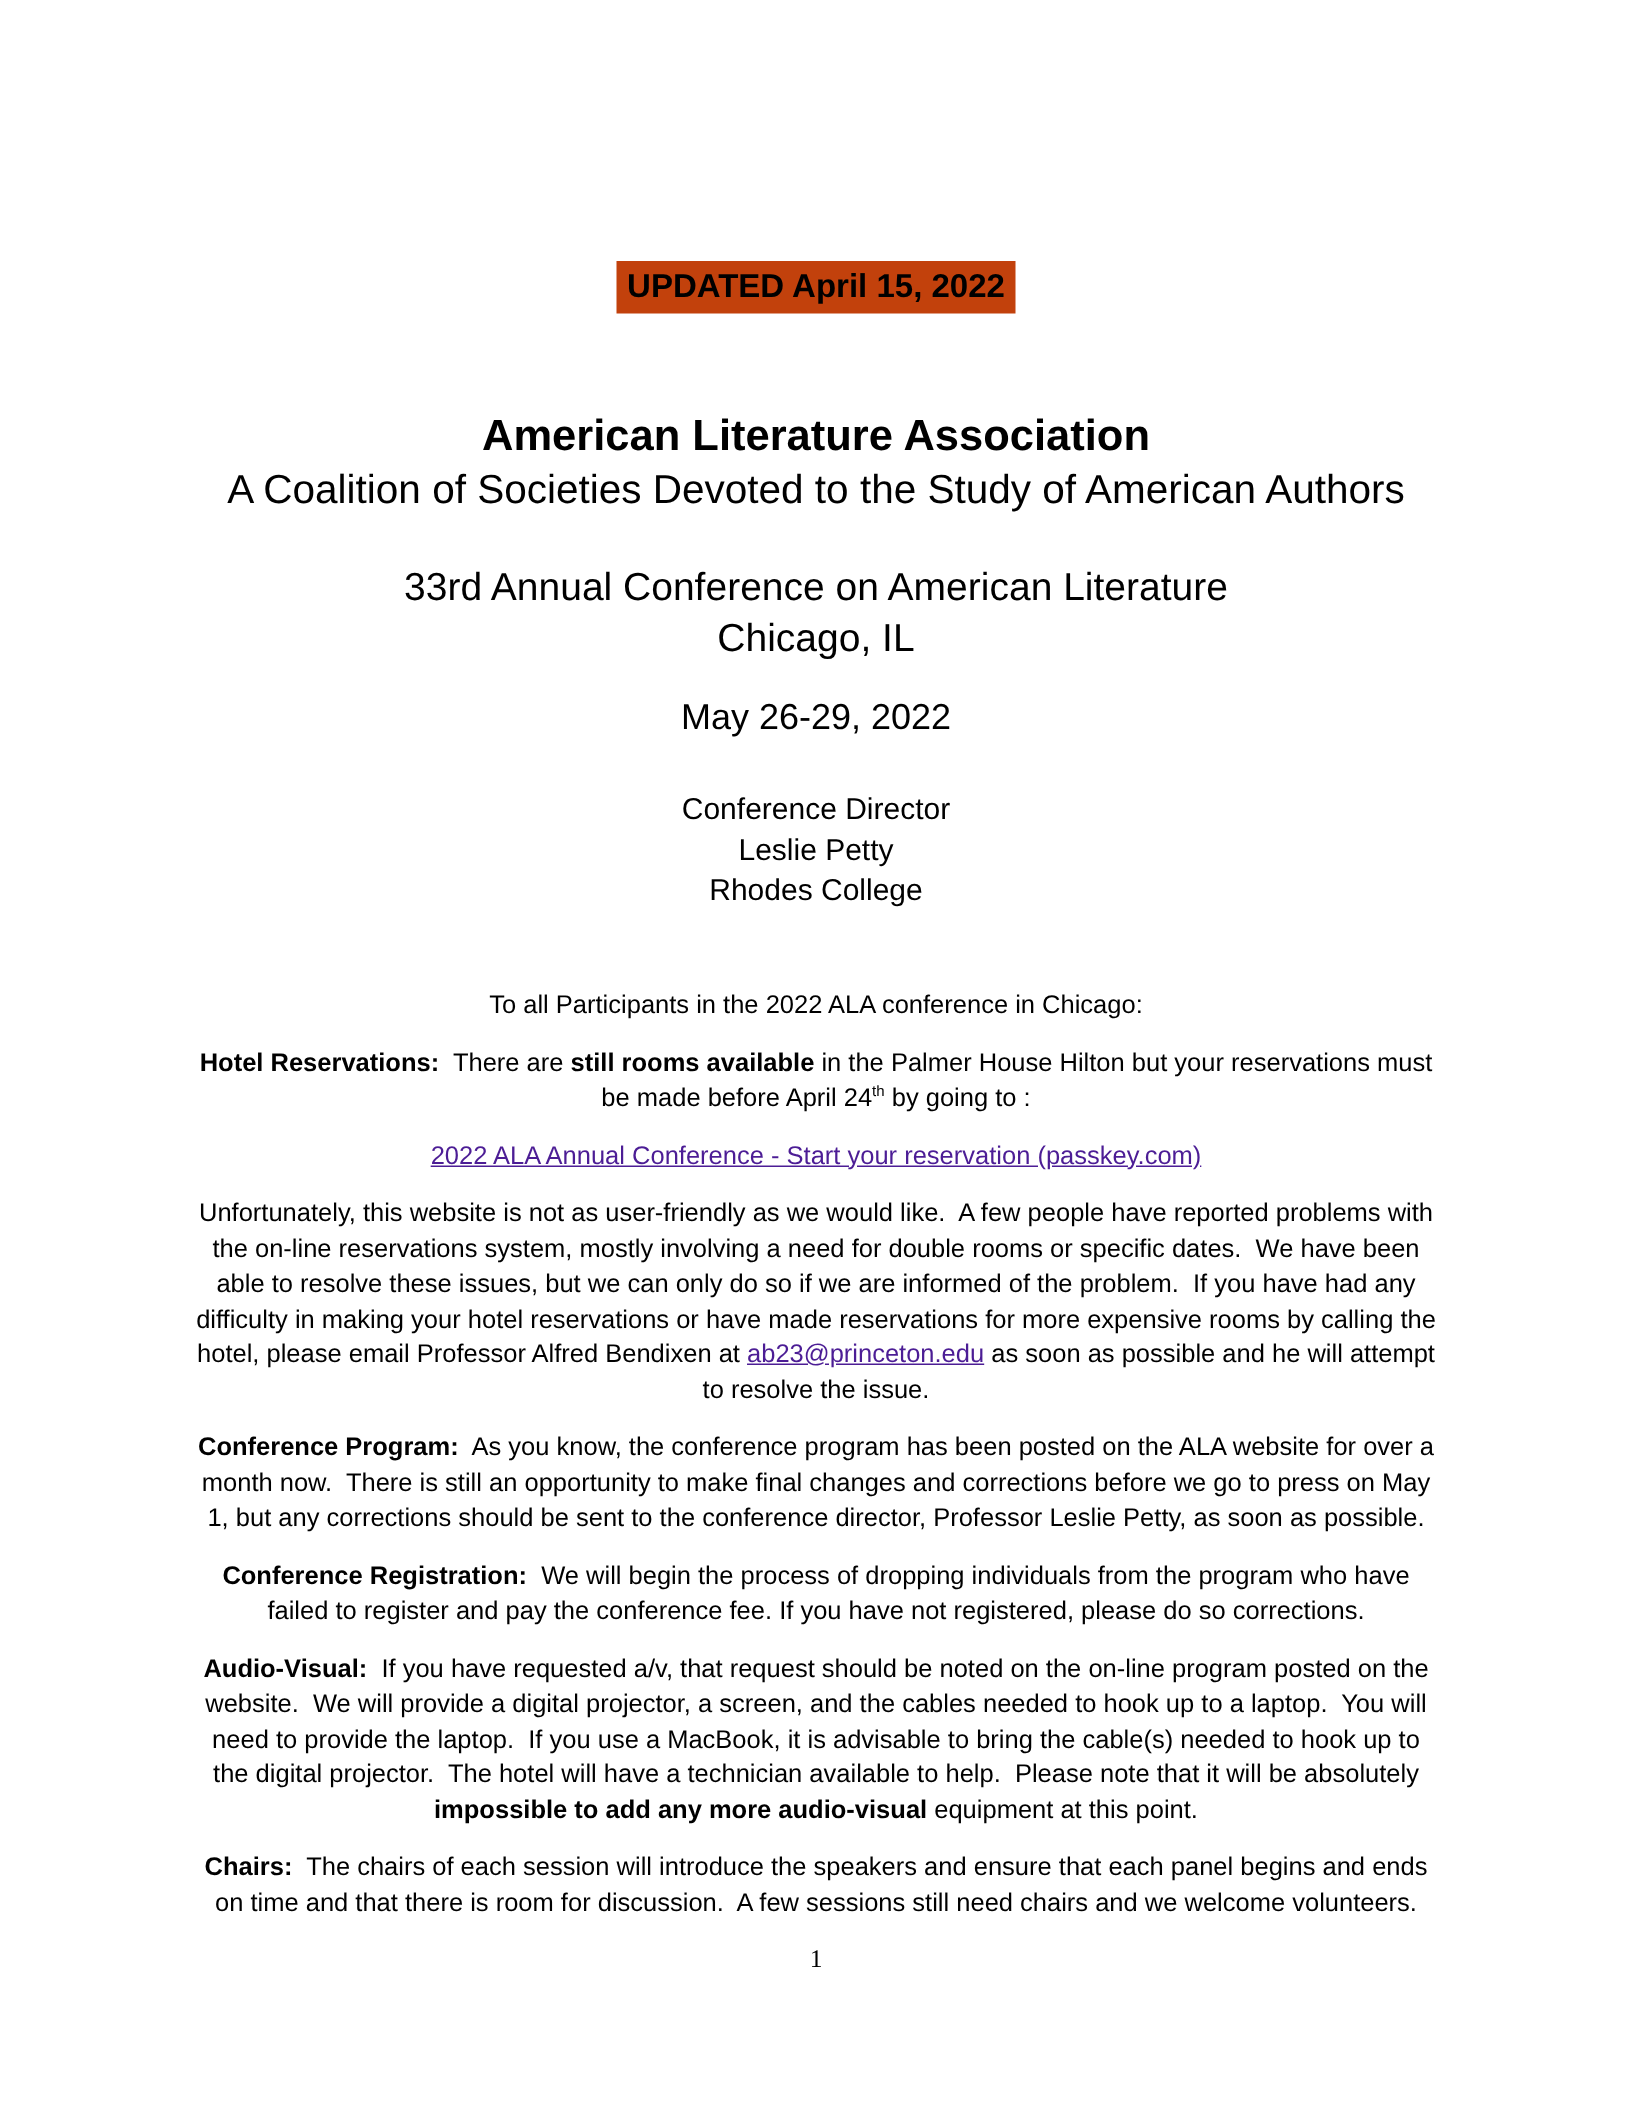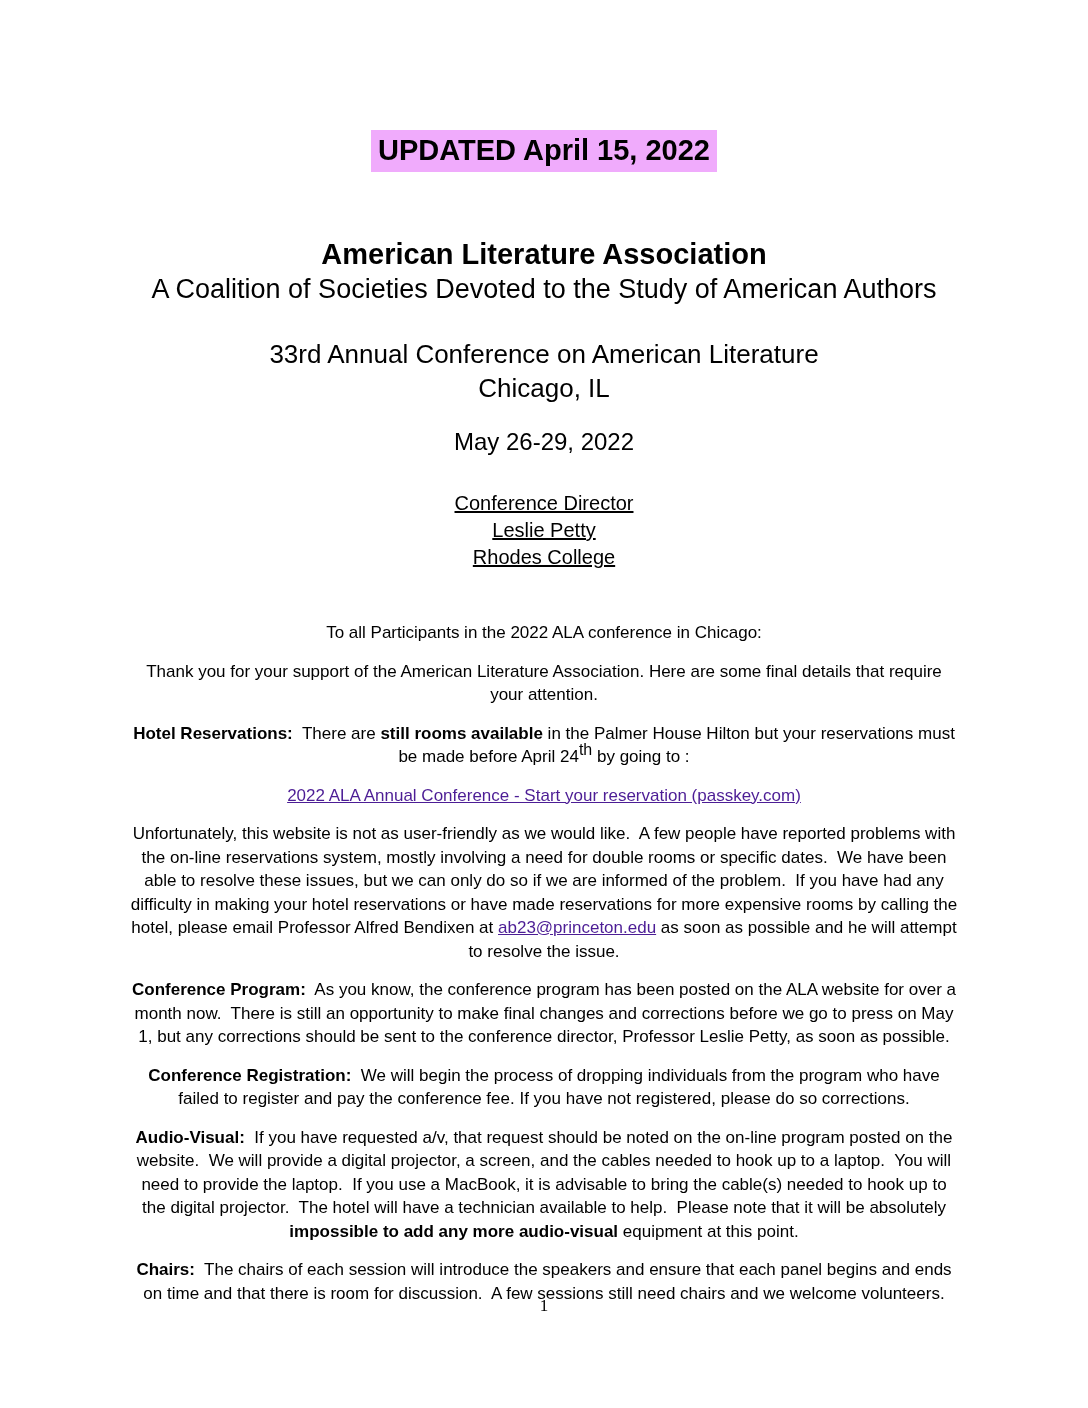--- a/index.html
+++ b/index.html
@@ -15,25 +15,26 @@
     background: #ffffff;
     font-family: "Liberation Sans", sans-serif;
     color: #000000;
     box-sizing: border-box;
     padding: 130px 128px 0 128px;
   }
 
   .banner-row { text-align: center; }
   .banner {
     display: inline-block;
-    background: #f0abfc;
-    font-size: 29px;
+    background: #c2410c;
+    font-size: 22px;
     font-weight: bold;
     padding: 4px 7px 5px 7px;
     letter-spacing: 0px;
+    margin-top: 44px;
   }
 
   .org-block { margin-top: 64px; text-align: center; }
   .org-name {
     font-size: 29px;
     font-weight: bold;
     margin: 0;
     line-height: 36px;
   }
   .org-tagline {
@@ -47,40 +48,40 @@
     font-size: 26px;
     line-height: 34px;
   }
 
   .dates-block { margin-top: 22px; text-align: center; }
   .dates {
     font-size: 24px;
     line-height: 30px;
   }
 
-  .director-block { margin-top: 33px; text-align: center; text-decoration: underline; }
+  .director-block { margin-top: 33px; text-align: center; }
   .director-line {
     font-size: 20px;
     line-height: 27px;
   }
 
   .body-block { margin-top: 50px; text-align: center; }
   .body-block p {
     margin: 0 0 15px 0;
     font-size: 17px;
     line-height: 23.5px;
     white-space: pre-wrap;
   }
   .b { font-weight: bold; }
   a.doc-link, .doc-link {
     color: #4c1d95;
     text-decoration: underline;
     cursor: pointer;
   }
-  sup { font-size: 16px; line-height: 0; }
+  sup { font-size: 10px; line-height: 0; }
 
   .page-number {
     position: absolute;
     left: 0;
     right: 0;
     top: 1296px;
     text-align: center;
     font-family: "Liberation Serif", serif;
     font-size: 17px;
   }
@@ -109,21 +110,20 @@
   <div class="director-block">
     <div class="director-line">Conference Director</div>
     <div class="director-line">Leslie Petty</div>
     <div class="director-line">Rhodes College</div>
   </div>
 
   <div class="body-block">
 
     <p>To all Participants in the 2022 ALA conference in Chicago:</p>
 
-    <p>Thank you for your support of the American Literature Association. Here are some final details that require your attention.</p>
 
     <p><span class="b">Hotel Reservations:</span><span>  There are </span><span class="b">still rooms available</span><span> in the Palmer House Hilton but your reservations must be made before April 24</span><sup>th</sup><span> by going to :</span></p>
 
     <p><a class="doc-link">2022 ALA Annual Conference - Start your reservation (passkey.com)</a></p>
 
     <p><span>Unfortunately, this website is not as user-friendly as we would like.  A few people have reported problems with the on-line reservations system, mostly involving a need for double rooms or specific dates.  We have been able to resolve these issues, but we can only do so if we are informed of the problem.  If you have had any difficulty in making your hotel reservations or have made reservations for more expensive rooms by calling the hotel, please email Professor Alfred Bendixen at </span><a class="doc-link">ab23@princeton.edu</a><span> as soon as possible and he will attempt to resolve the issue.</span></p>
 
     <p><span class="b">Conference Program:</span><span>  As you know, the conference program has been posted on the ALA website for over a month now.  There is still an opportunity to make final changes and corrections before we go to press on May 1, but any corrections should be sent to the conference director, Professor Leslie Petty, as soon as possible.</span></p>
 
     <p><span class="b">Conference Registration:</span><span>  We will begin the process of dropping individuals from the program who have failed to register and pay the conference fee. If you have not registered, please do so corrections.</span></p>

